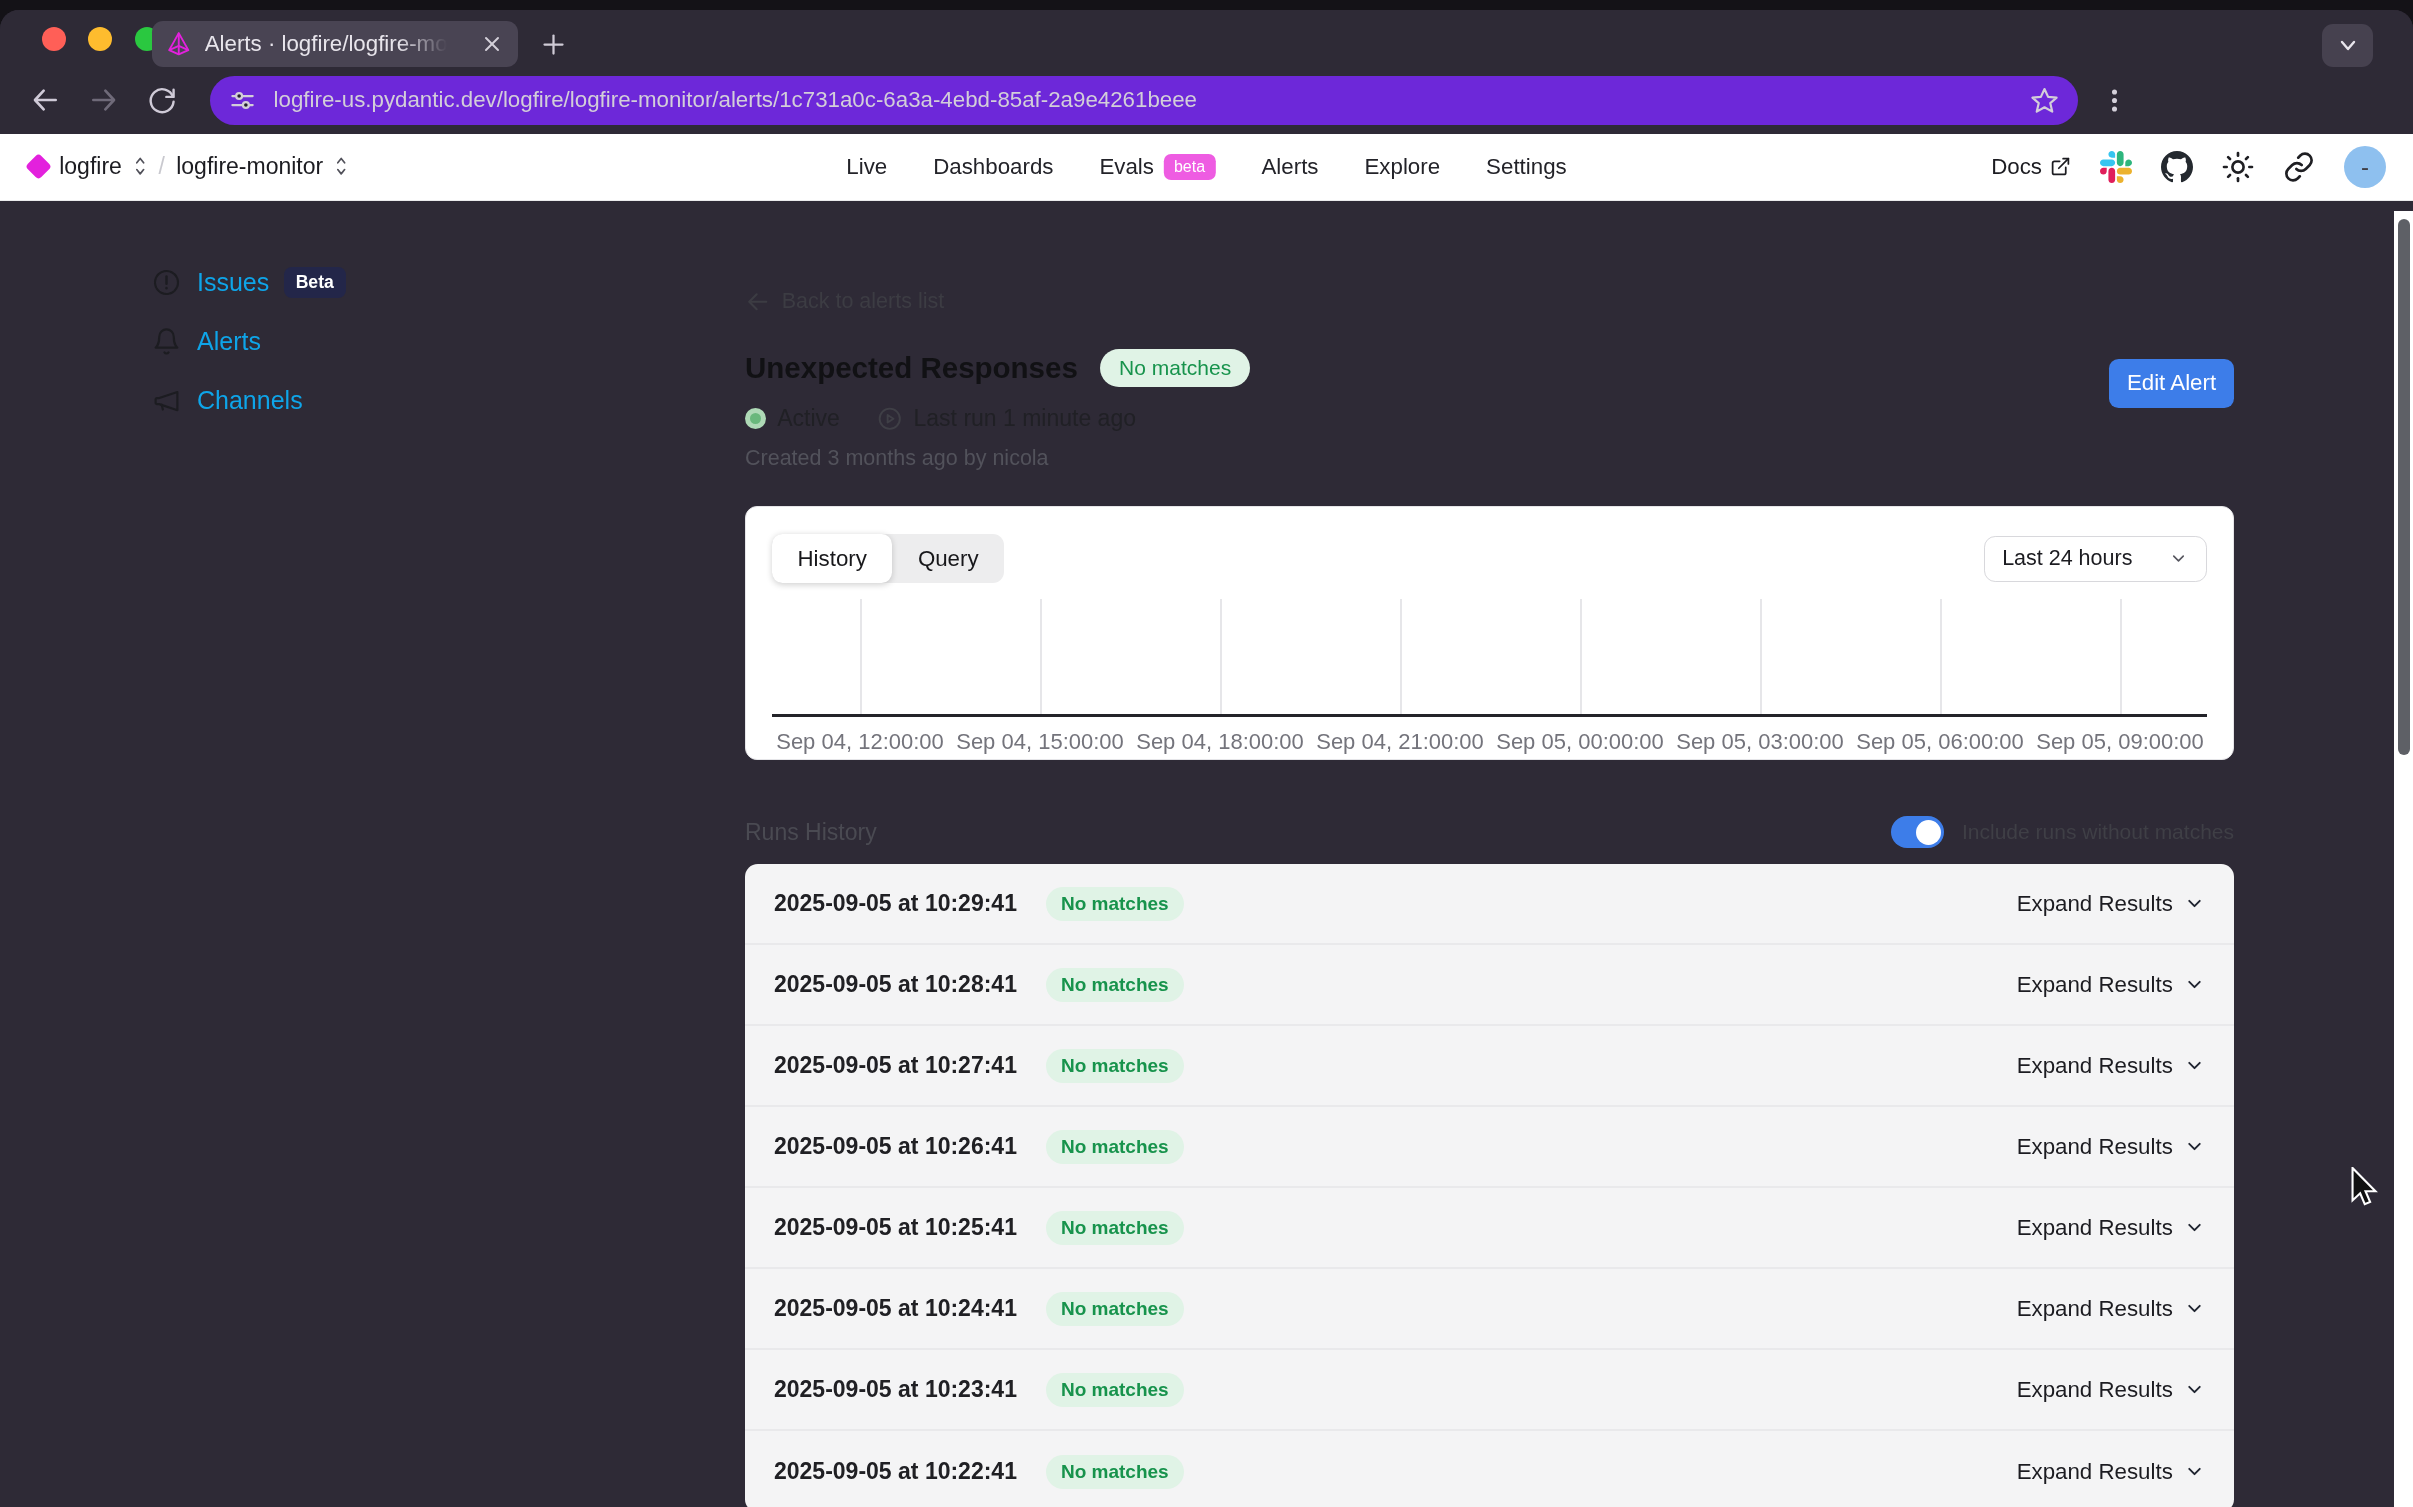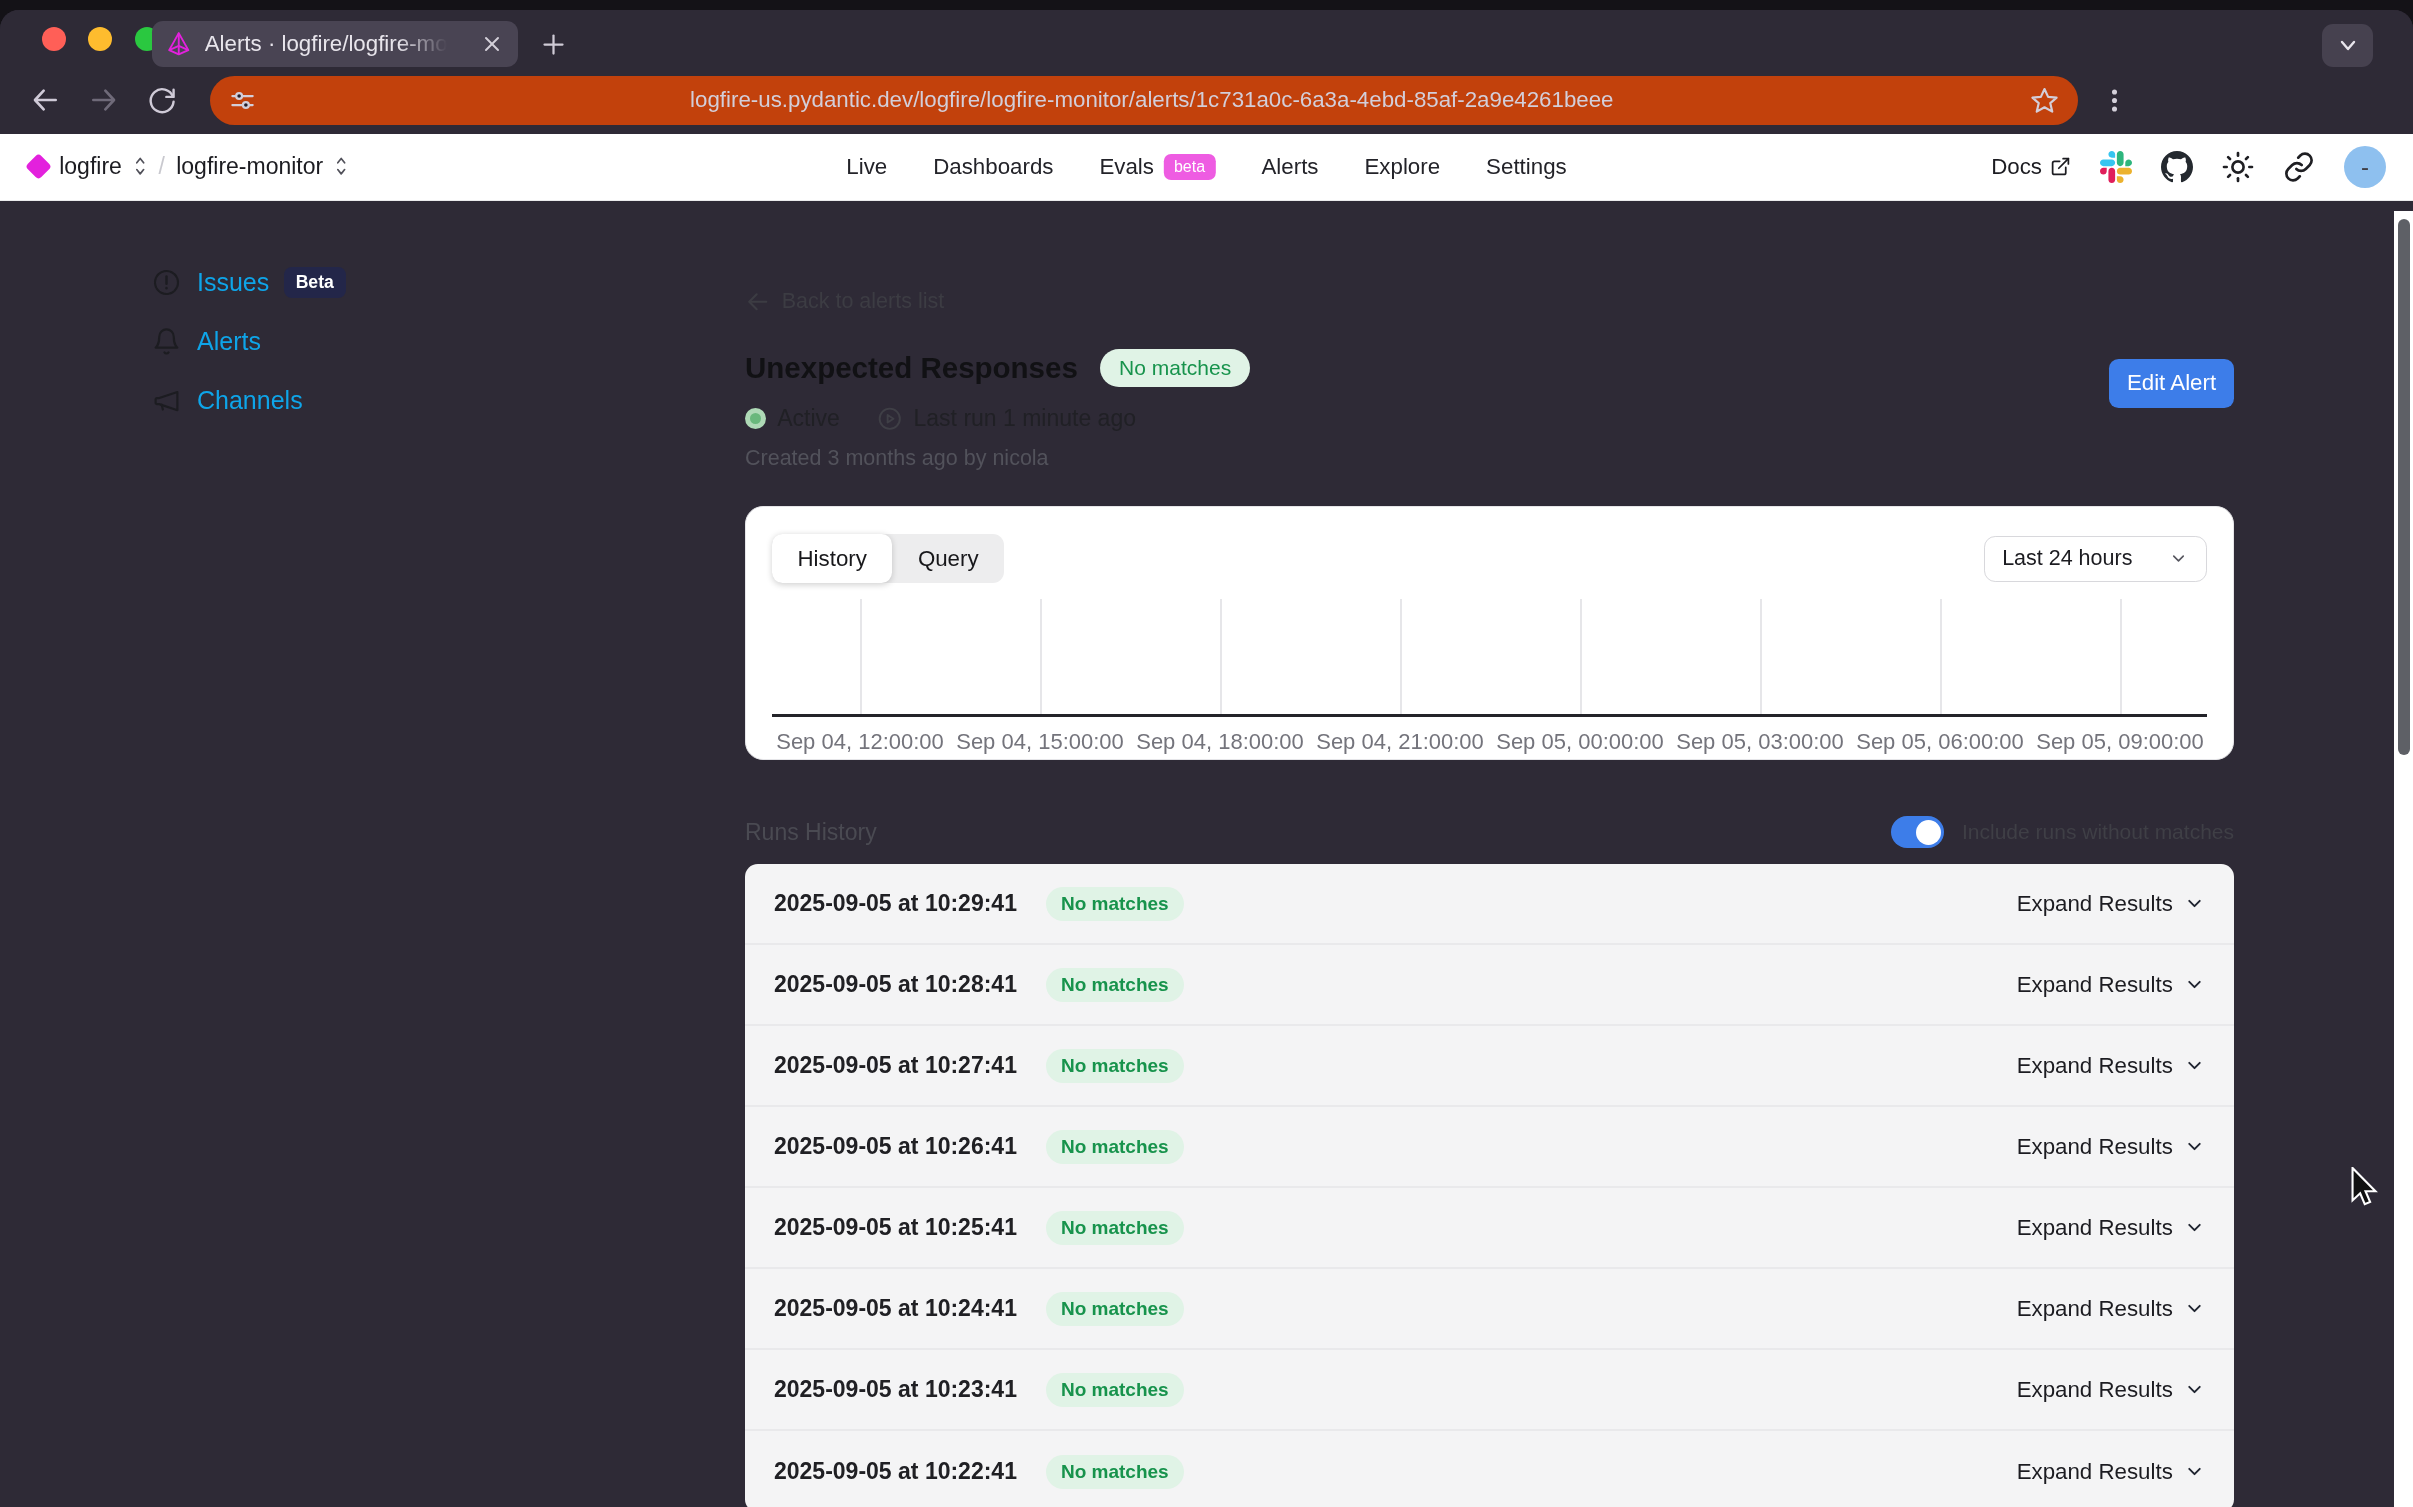--- a/index.html
+++ b/index.html
@@ -23,22 +23,22 @@
   .tab-close { margin-left:auto; width:24px; height:24px; stroke:#d4d0da; }
   .newtab-btn { position:absolute; left:540px; top:21px; width:27px; height:27px; stroke:#cfcbd6; }
   .tabsearch-btn { position:absolute; right:40px; top:14.4px; width:51px; height:43px; background:#46414f;
                    border-radius:11.2px; display:flex; align-items:center; justify-content:center; }
   .tabsearch-btn svg { width:24px; height:24px; stroke:#e8e5ec; }
 
   .toolbar { position:relative; height:67px; background:#2e2a36; display:flex; align-items:center; }
   .nav-ico { width:32px; height:32px; stroke:#cfcad7; flex:0 0 auto; }
   .nav-ico.disabled { stroke:#6f6a79; }
   .tb-back{ margin-left:29px; } .tb-fwd{ margin-left:27px; } .tb-reload{ margin-left:27px; width:29px; height:29px; }
-  .urlbar { margin-left:34px; width:1868px; height:49px; background:#c2410c; border-radius:25px;
-            display:flex; align-items:center; padding:0 19px;text-align:center; }
+  .urlbar { margin-left:34px; width:1868px; height:49px; background:#6d28d9; border-radius:25px;
+            display:flex; align-items:center; padding:0 19px; }
   .urlbar .tune { width:27px; height:27px; stroke:#d3ced9; flex:0 0 auto; }
   .url-text { margin-left:17.6px; color:#d3ced9; font-size:22.3px; white-space:nowrap; overflow:hidden; flex:1; }
   .urlbar .star { width:29px; height:29px; stroke:#d3ced9; fill:none; flex:0 0 auto; }
   .kebab { margin-left:22.3px; width:29px; height:29px; fill:#d4d0da; }
 
   
   .appnav { position:relative; height:67px; background:#ffffff; border-bottom:1.6px solid #ebebed;
             display:flex; align-items:center; }
   .crumb { display:flex; align-items:center; margin-left:29px; gap:11.2px; }
   .diamond { width:19px; height:19px; background:var(--brand_magenta,#e321dd); transform:rotate(45deg);
@@ -80,21 +80,21 @@
   .active-dot { width:21px; height:21px; border-radius:50%; background:#aed9b6; position:relative; }
   .active-dot::after { content:""; position:absolute; left:4.8px; top:4.8px; width:11.2px; height:11.2px;
                        border-radius:50%; background:#69b87c; }
   .status-item svg { width:25.5px; height:25.5px; stroke:#3f3f46; fill:none; }
   .created { margin-top:14.4px; font-size:21.5px; color:#52525b; }
   .edit-btn { position:absolute; top:148px; right:0; width:125px; height:49px;
               background:var(--accent_blue,#3d7de9); color:#fff; font-size:22.3px; font-weight:500;
               border:none; border-radius:9.6px; cursor:pointer; font-family:inherit; }
 
   
-  .card { margin-top:35px; height:254px; border:1.6px solid #e5e5e8; border-radius:18px;
+  .card { margin-top:35px; height:254px; border:1.6px solid #e5e5e8; border-radius:12px;
           padding:27px 26px 0 26px; display:flex; flex-direction:column; background:#fff; }
   .card-top { display:flex; align-items:center; justify-content:space-between; }
   .tabgroup { display:flex; background:#ededee; border-radius:11.2px; }
   .seg-tab { font-size:22.3px; font-weight:500; color:#18181b; padding:11.2px 25.5px; border-radius:10.4px; cursor:pointer; }
   .seg-tab.active { background:#fff; box-shadow:0 1.6px 6.4px rgba(0,0,0,0.18); }
   .select { display:flex; align-items:center; gap:37px; border:1.6px solid #d8d8dc; border-radius:11.2px;
             padding:9.6px 17.6px; font-size:21.5px; color:#1c1c21; cursor:pointer; }
   .select svg { width:19px; height:19px; stroke:#55555e; }
   .plot { position:relative; flex:1; margin-top:16px; }
   .gridline { position:absolute; top:0; bottom:0; width:1.6px; background:#e6e6e9; }

